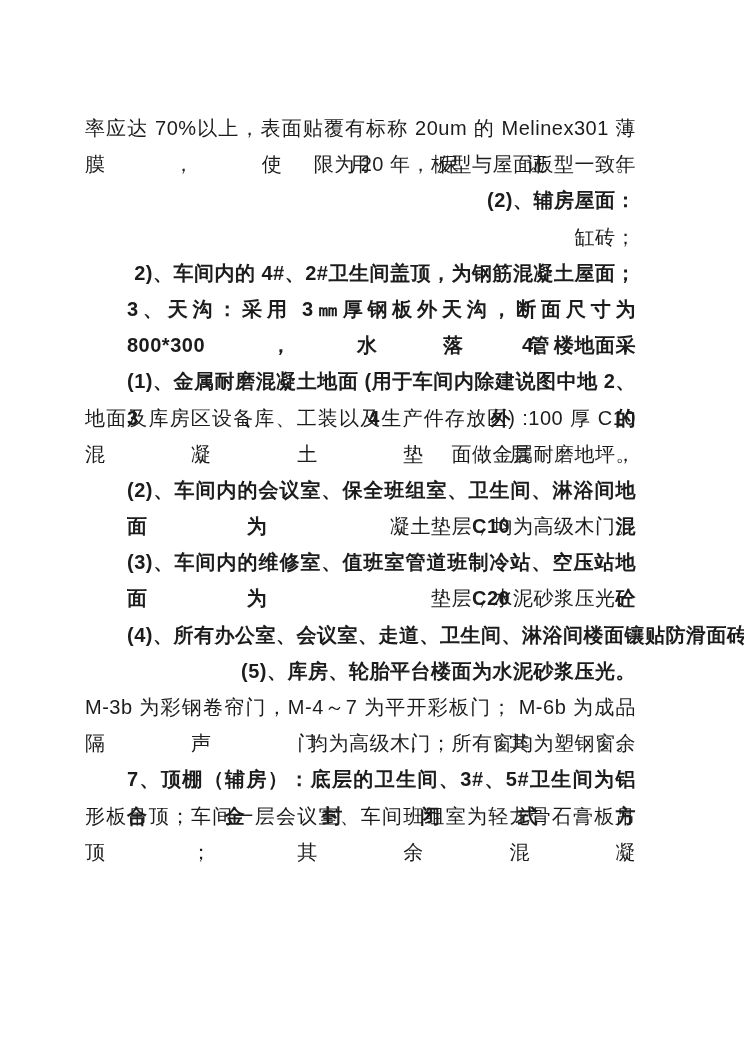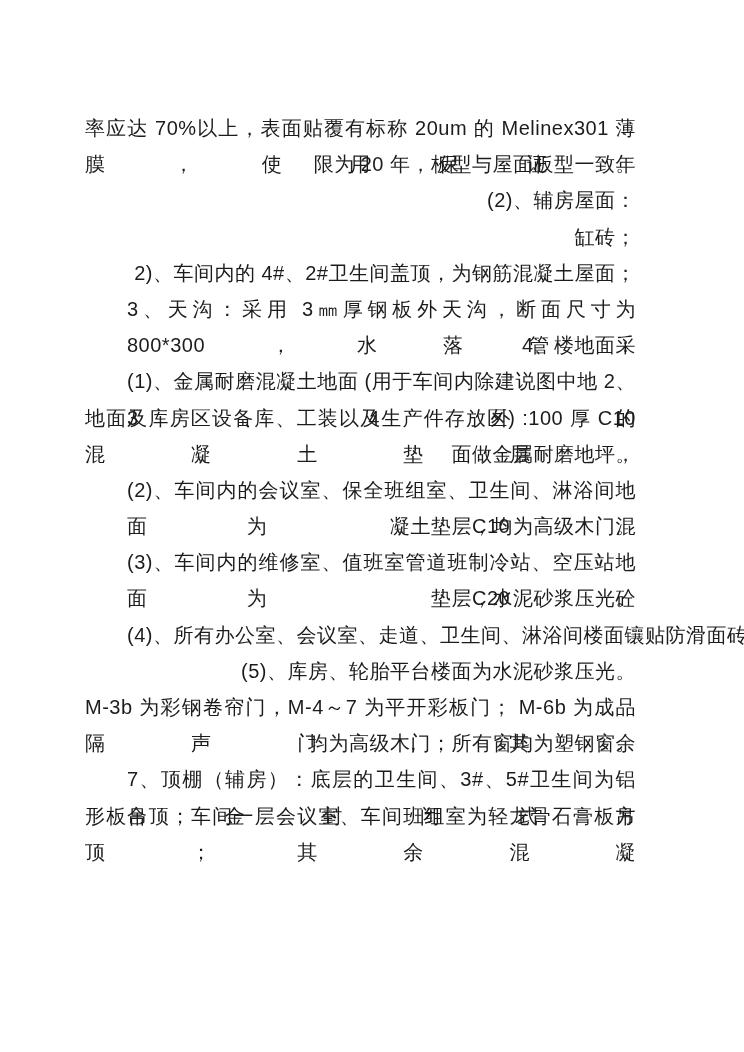--- a/index.html
+++ b/index.html
@@ -32,20 +32,21 @@
   
   .fill {
     white-space: normal;
     text-align: justify;
     text-align-last: justify;
     text-justify: inter-character;
   }
   
   .ind {
     padding-left: 42px;
+    font-weight: bold;
   }
 </style>
 </head>
 <body>
 
 <div class="page">
   <div class="line fill">率应达 70%以上，表面贴覆有标称 20um 的 Melinex301 薄膜，使用保证年</div>
   <div class="line">限为 20 年，板型与屋面板型一致。</div>
   <div class="line ind">(2)、辅房屋面：</div>
   <div class="line">缸砖；</div>

